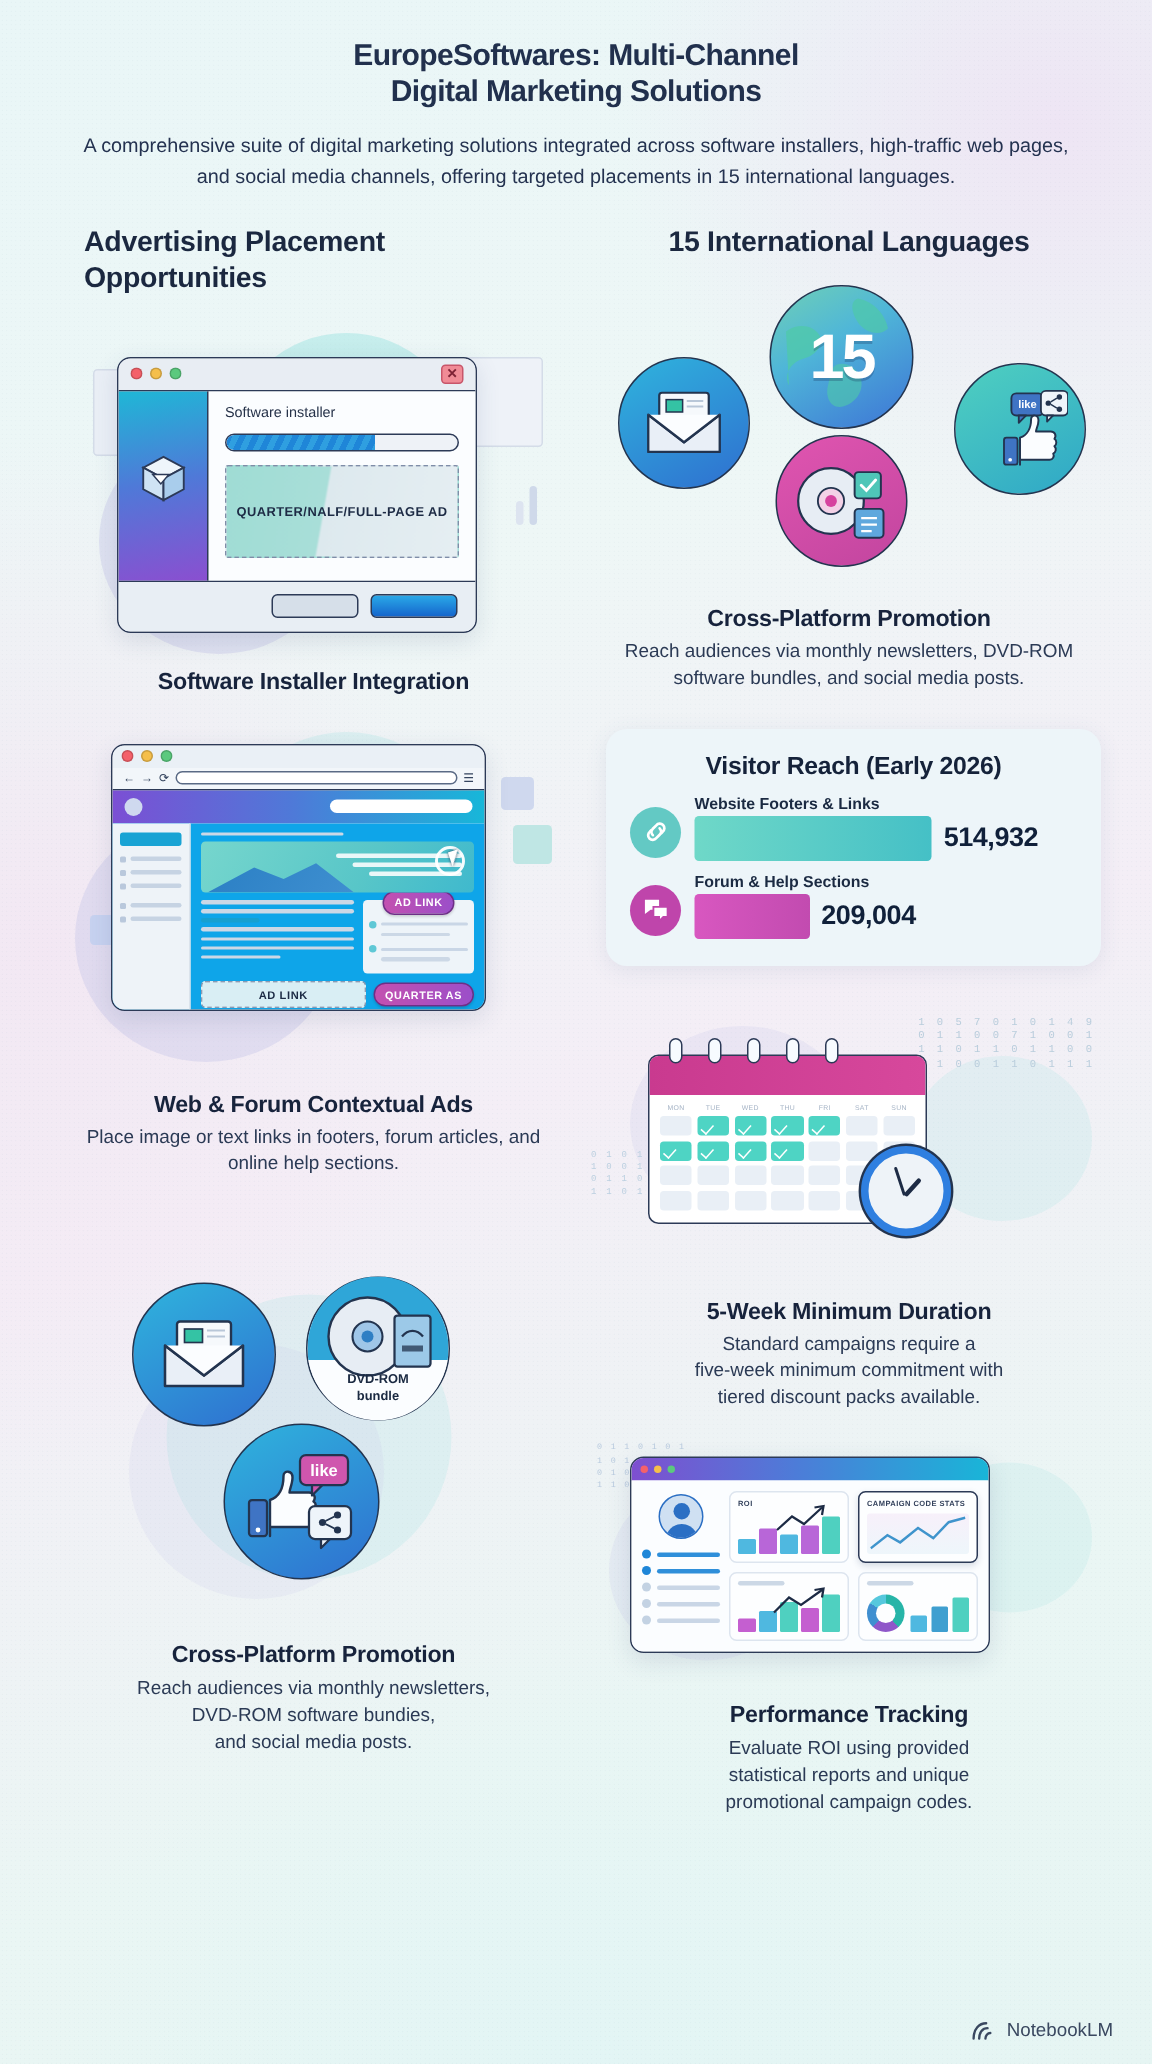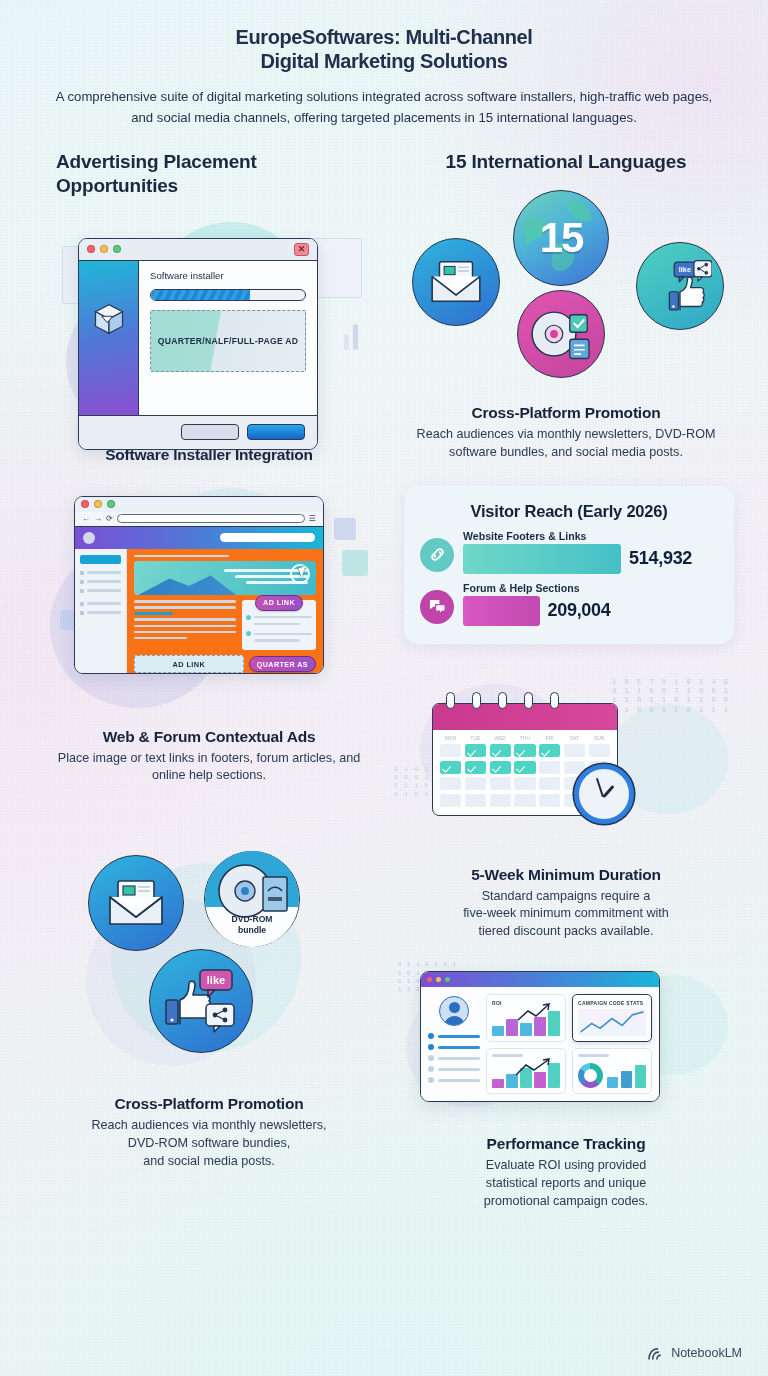--- a/index.html
+++ b/index.html
@@ -63,21 +63,21 @@
   .win {
     position: relative; z-index: 2; background:#fff;
     border: 1.6px solid #2c3a57; border-radius: 9px; overflow:hidden;
     box-shadow: 0 5px 16px rgba(60,80,120,.14);
   }
   .win-bar { height: 22px; background: #e8edf3; display:flex; align-items:center; padding: 0 8px; border-bottom:1.4px solid #2c3a57;}
   .dot { width:8px; height:8px; border-radius:50%; margin-right:5px; border:1px solid rgba(0,0,0,.18);}
   .d-r{background:#f4616a;} .d-y{background:#f5bf4b;} .d-g{background:#5bc97e;}
   .x-btn { margin-left:auto; width:15px;height:13px;border-radius:3px;background:#f08b96;border:1.2px solid #c8566a;
            color:#7e2235;font-size:9px;line-height:11px;text-align:center;font-weight:700;}
-  .win-body { display:flex; height:154px;}
+  .win-body { display:flex; height:126px;}
   .win-side { width: 60px; background: linear-gradient(170deg,#1fb7d6 0%,#4f79d8 48%,#8a4fd0 100%); position:relative; border-right:1.4px solid #2c3a57;}
   .cube { position:absolute; left:12px; top:40px; width:36px;height:36px;}
   .win-main { flex:1; background:#fbfdff; padding: 9px 11px 0;}
   .win-main .lbl { font-size:9.6px; color:#263249; margin-bottom:8px;}
   .pbar { height:12px; border-radius:7px; background:#eef2f7; border:1.3px solid #2c3a57; overflow:hidden;}
   .pfill { height:100%; width:64%; border-radius:6px 0 0 6px;
     background: repeating-linear-gradient(115deg,#1f86d8 0 4px,#2f9fe0 4px 8px);}
   .adbox { margin-top:9px; height:62px; border:1.4px dashed #7f8da8; border-radius:2px;
     background: linear-gradient(100deg,#9fdcd4 0%,#a8ded8 42%,#dde9ee 43%,#e5eef2 100%);
     display:flex;align-items:center;justify-content:center;}
@@ -89,21 +89,21 @@
   
   .brw { position:relative; z-index:2; background:#fff; border:1.6px solid #2c3a57; border-radius:9px; overflow:hidden;
          box-shadow:0 5px 16px rgba(60,80,120,.14);}
   .brw-top { height:15px; background:#eaf0f6; display:flex; align-items:center; padding:0 6px;}
   .brw-nav { height:15px; background:#f2f6fa; display:flex; align-items:center; gap:4px; padding:0 7px; border-bottom:1.3px solid #2c3a57;}
   .brw-nav .arr{font-size:8px;color:#35455f;line-height:1;}
   .urlbar{flex:1;height:9px;border-radius:5px;background:#fff;border:1.1px solid #5a6a85;}
   .brw-hero { height:22px; background:linear-gradient(90deg,#7b4fd4 0%,#4f79d8 48%,#17b7d9 100%); display:flex;align-items:center;padding:0 8px;}
   .brw-hero .av{width:12px;height:12px;border-radius:50%;background:#cfd9ef;}
   .brw-hero .srch{margin-left:auto;width:95px;height:9px;border-radius:5px;background:#fff;}
-  .brw-body{display:flex;height:124px;background:#f97316;justify-content:flex-end;}
+  .brw-body{display:flex;height:124px;background:#0ea5e9;justify-content:flex-end;}
   .brw-side{width:52px;background:#eef3f8;padding:6px 5px;border-right:1px solid #dbe3ec;}
   .side-acc{height:9px;border-radius:2px;background:#19a3d4;margin-bottom:7px;}
   .side-row{display:flex;align-items:center;gap:3px;margin-bottom:5px;}
   .side-row i{width:4px;height:4px;border-radius:1px;background:#b9c8dc;display:block;}
   .side-row b{flex:1;height:2.5px;border-radius:2px;background:#c6d3e3;display:block;}
   .brw-main{flex:1;padding:6px 7px;}
   .ln{height:2.6px;border-radius:2px;background:#ccd8e6;margin-bottom:3.5px;}
   .ln.s{width:52%;} .ln.acc{background:#17a0d0;width:38%;}
   .img-card{height:34px;border-radius:3px;margin:4px 0 5px;position:relative;overflow:hidden;
     background:linear-gradient(120deg,#76d6cd 0%,#58c6c8 60%,#3fb9cd 100%);}

